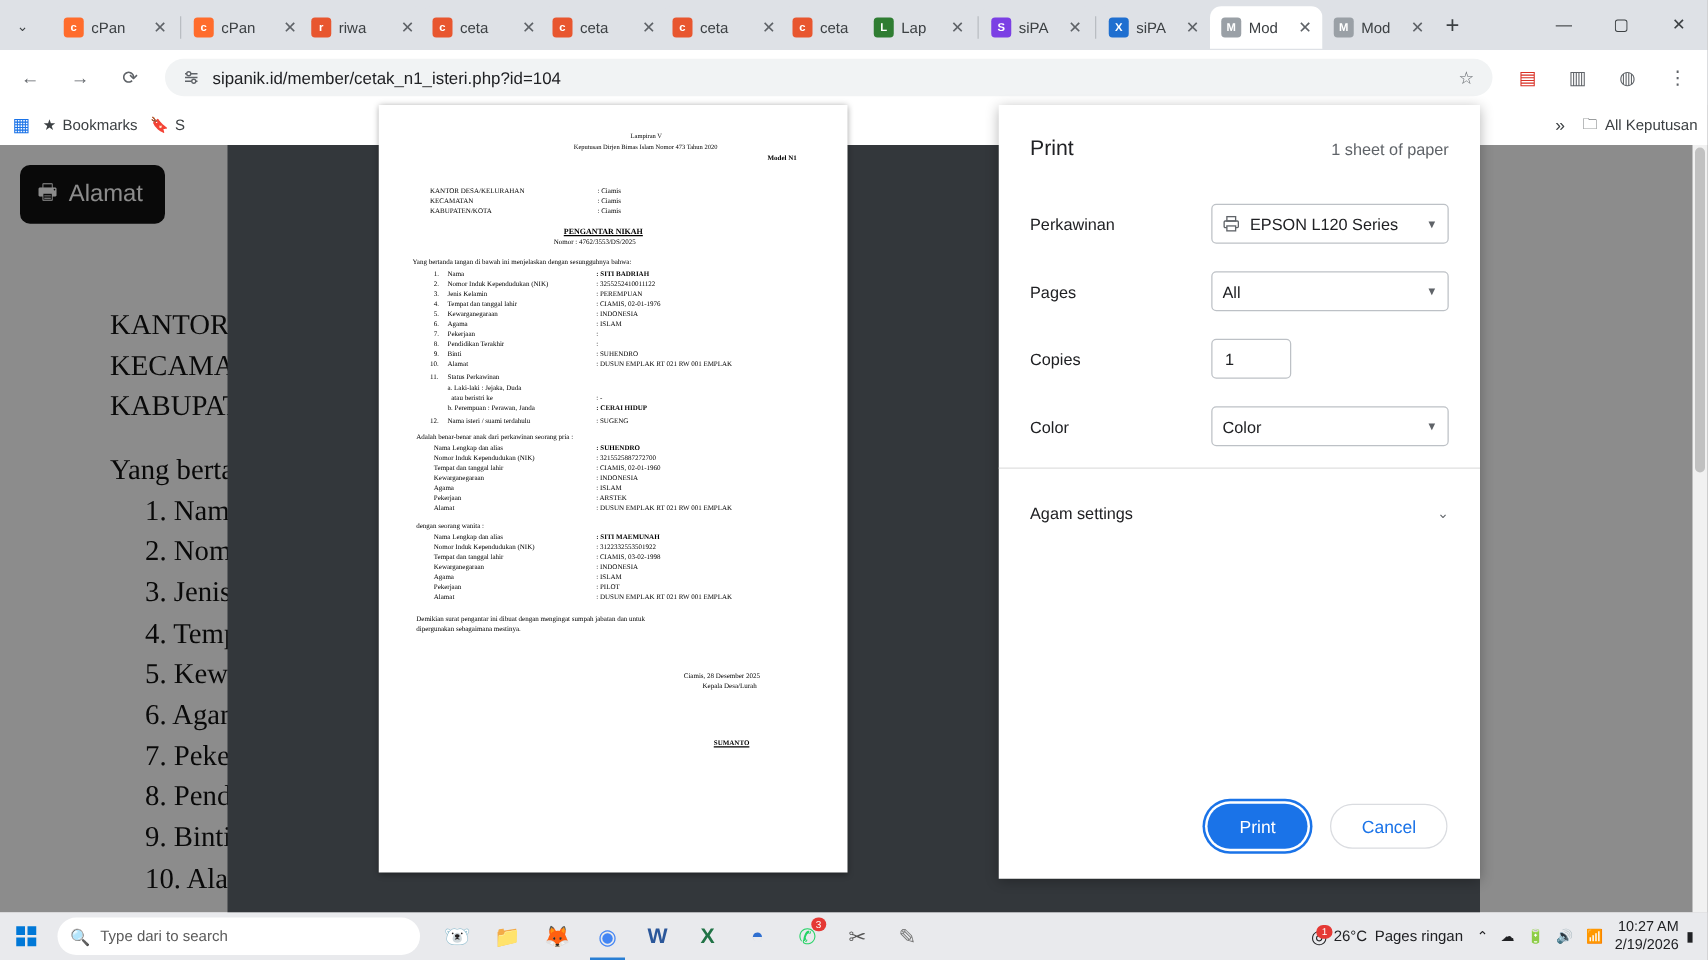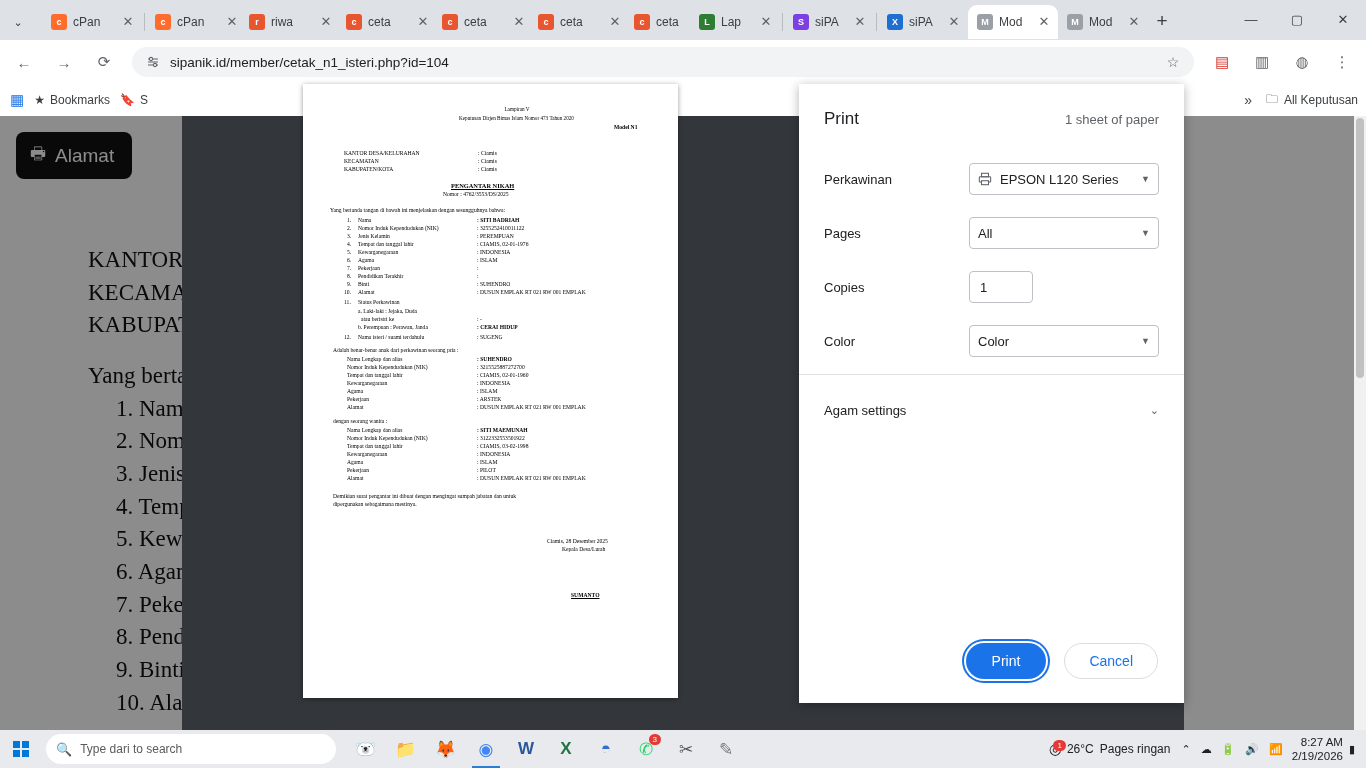--- a/index.html
+++ b/index.html
@@ -631,20 +631,20 @@
       <div class="weather">
         <span>26°C</span>
         <span style="margin-left:6px;">Pages ringan</span>
       </div>
       <div class="titem">⌃</div>
       <div class="titem">☁</div>
       <div class="titem">🔋</div>
       <div class="titem">🔊</div>
       <div class="titem">📶</div>
       <div class="clock">
-        <div>8:27 AM</div>
+        <div>10:27 AM</div>
         <div>2/19/2026</div>
       </div>
       <div class="titem" style="margin-left:6px;">▮</div>
     </div>
   </div>
 
 </div>
 
 </body></html>

